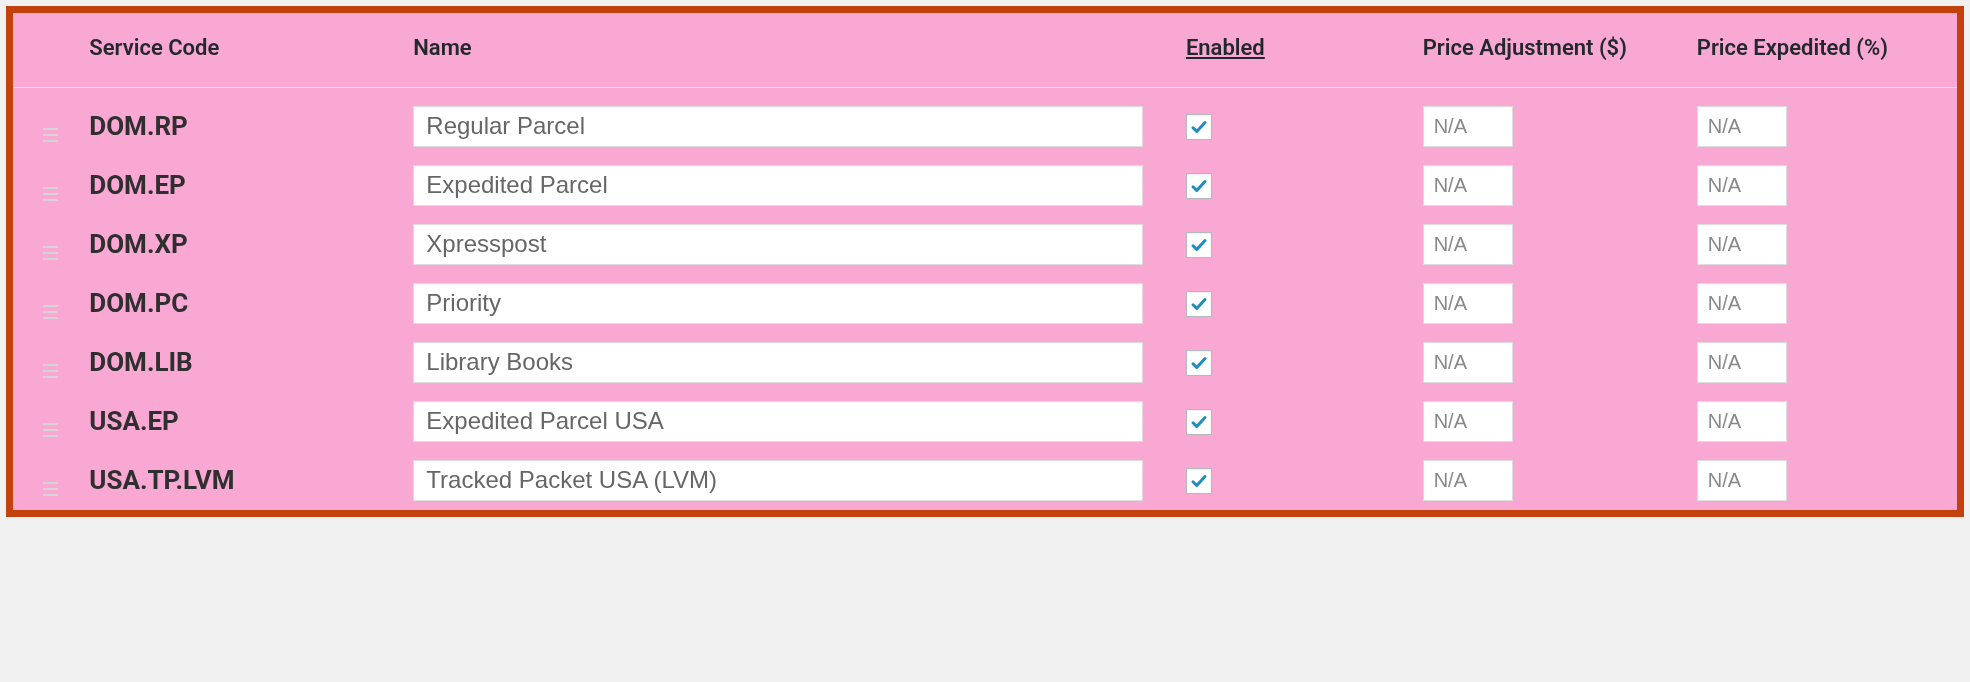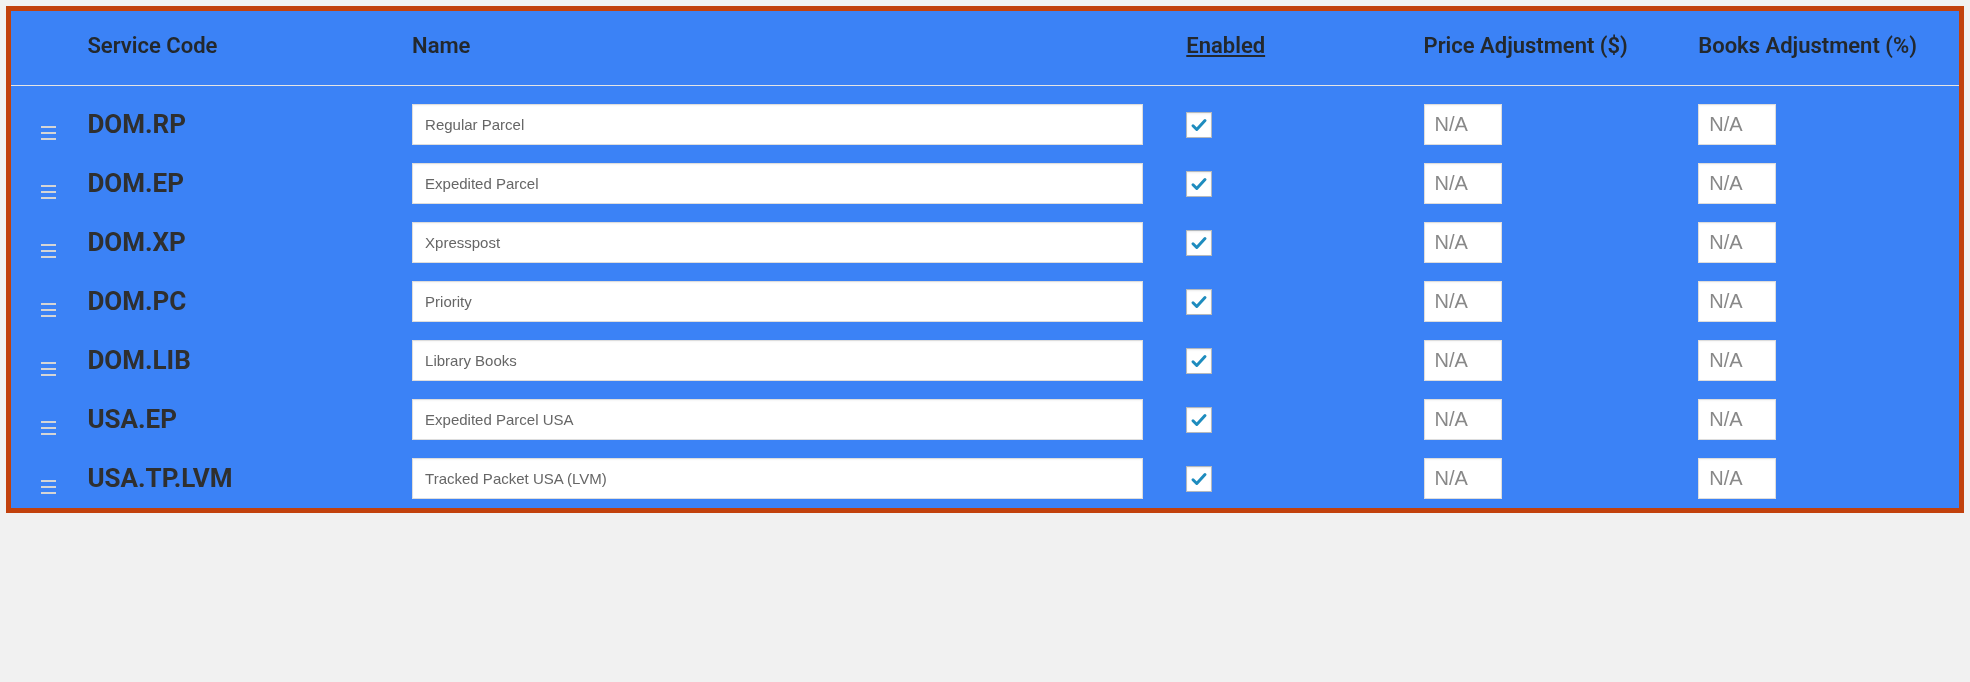--- a/index.html
+++ b/index.html
@@ -7,23 +7,23 @@
       margin: 0;
       padding: 0;
     }
     body {
       font-family: -apple-system, BlinkMacSystemFont, "Segoe UI", Roboto, "Helvetica Neue", Arial, sans-serif;
       background: #f1f1f1;
       padding: 0;
       color: #23282d;
     }
     .container {
-      background: #3b82f6;
+      background: #f9a8d4;
       margin: 6px;
-      border: 5px solid #c2410c;
+      border: 7px solid #c2410c;
     }
     table {
       width: 100%;
       border-collapse: collapse;
     }
     thead tr {
       border-bottom: 1px solid #e5e5e5;
     }
     th {
       text-align: left;
@@ -93,28 +93,28 @@
     td.cell-adj-d {
       width: 220px;
     }
     td.cell-adj-p {
       width: 220px;
     }
     input.name-input {
       width: 98%;
       height: 41px;
       padding: 6px 12px;
-      font-size: 15px;
+      font-size: 24px;
       color: #666;
       border: 1px solid #ddd;
       background: #fff;
       box-shadow: inset 0 1px 2px rgba(0,0,0,0.04);
     }
     input.adj-input {
-      width: 78px;
+      width: 90px;
       height: 41px;
       padding: 6px 10px;
       font-size: 20px;
       color: #666;
       border: 1px solid #ddd;
       background: #fff;
       box-shadow: inset 0 1px 2px rgba(0,0,0,0.04);
     }
     input::placeholder {
       color: #888;
@@ -146,21 +146,21 @@
 
 <div class="container">
   <table>
     <thead>
       <tr>
         <th class="col-drag"></th>
         <th class="col-code">Service Code</th>
         <th class="col-name">Name</th>
         <th class="col-enabled">Enabled</th>
         <th class="col-adj-d">Price Adjustment ($)</th>
-        <th class="col-adj-p">Books Adjustment (%)</th>
+        <th class="col-adj-p">Price Expedited (%)</th>
       </tr>
     </thead>
     <tbody id="rows-body">
     <tr>
           <td class="cell-drag"><span class="drag-icon">
               <span></span>
               <span></span>
               <span></span>
             </span></td>
           <td class="cell-code">DOM.RP</td>

